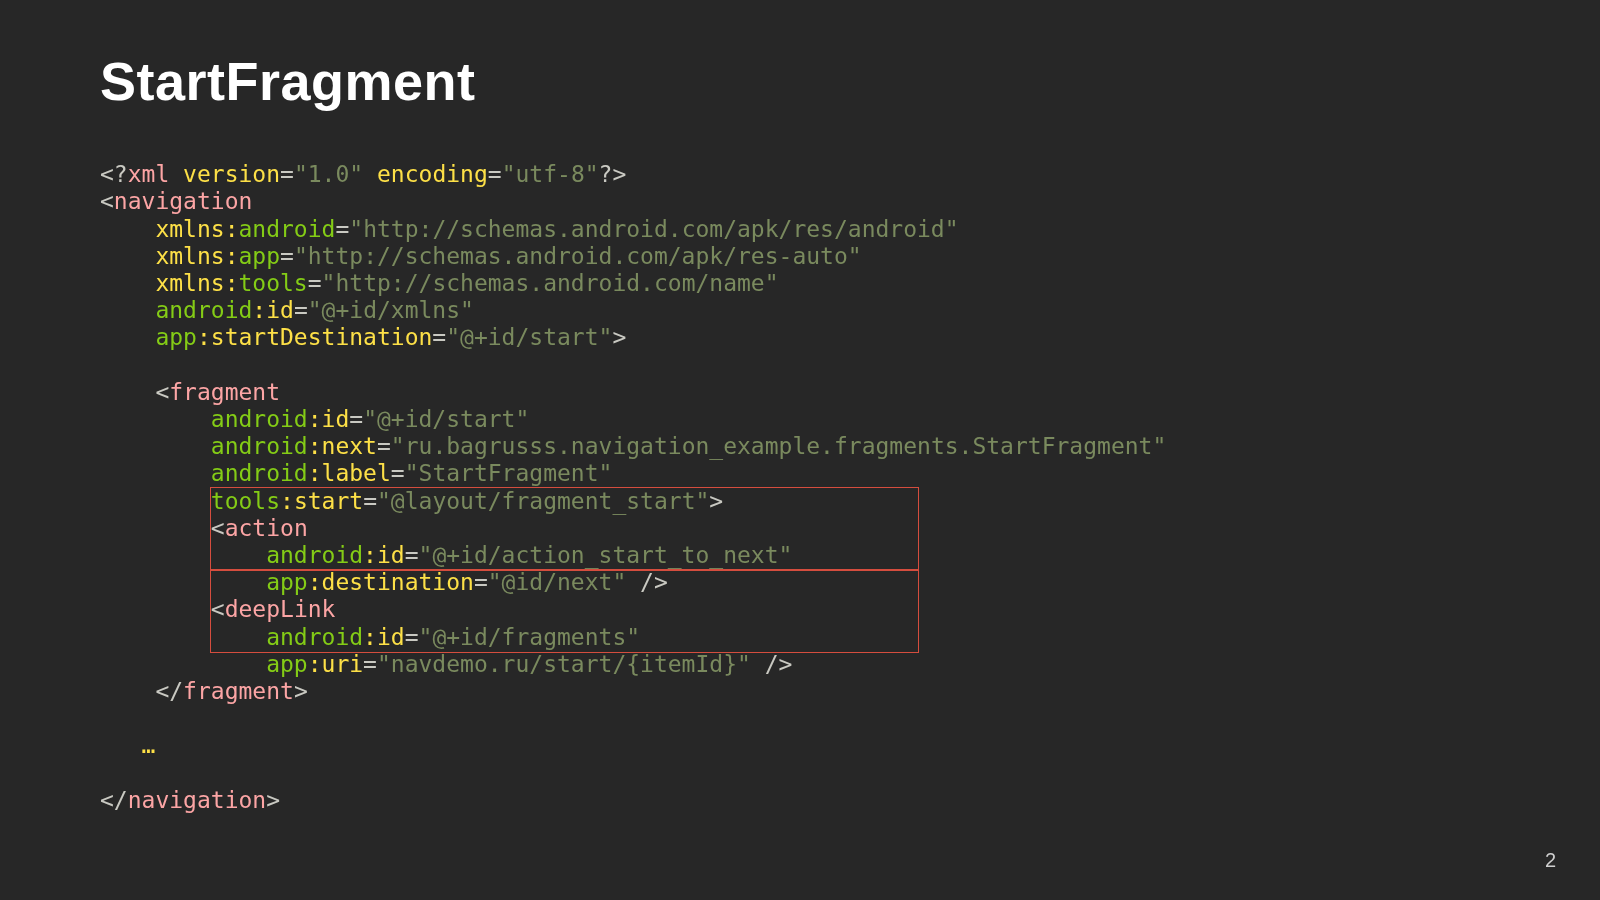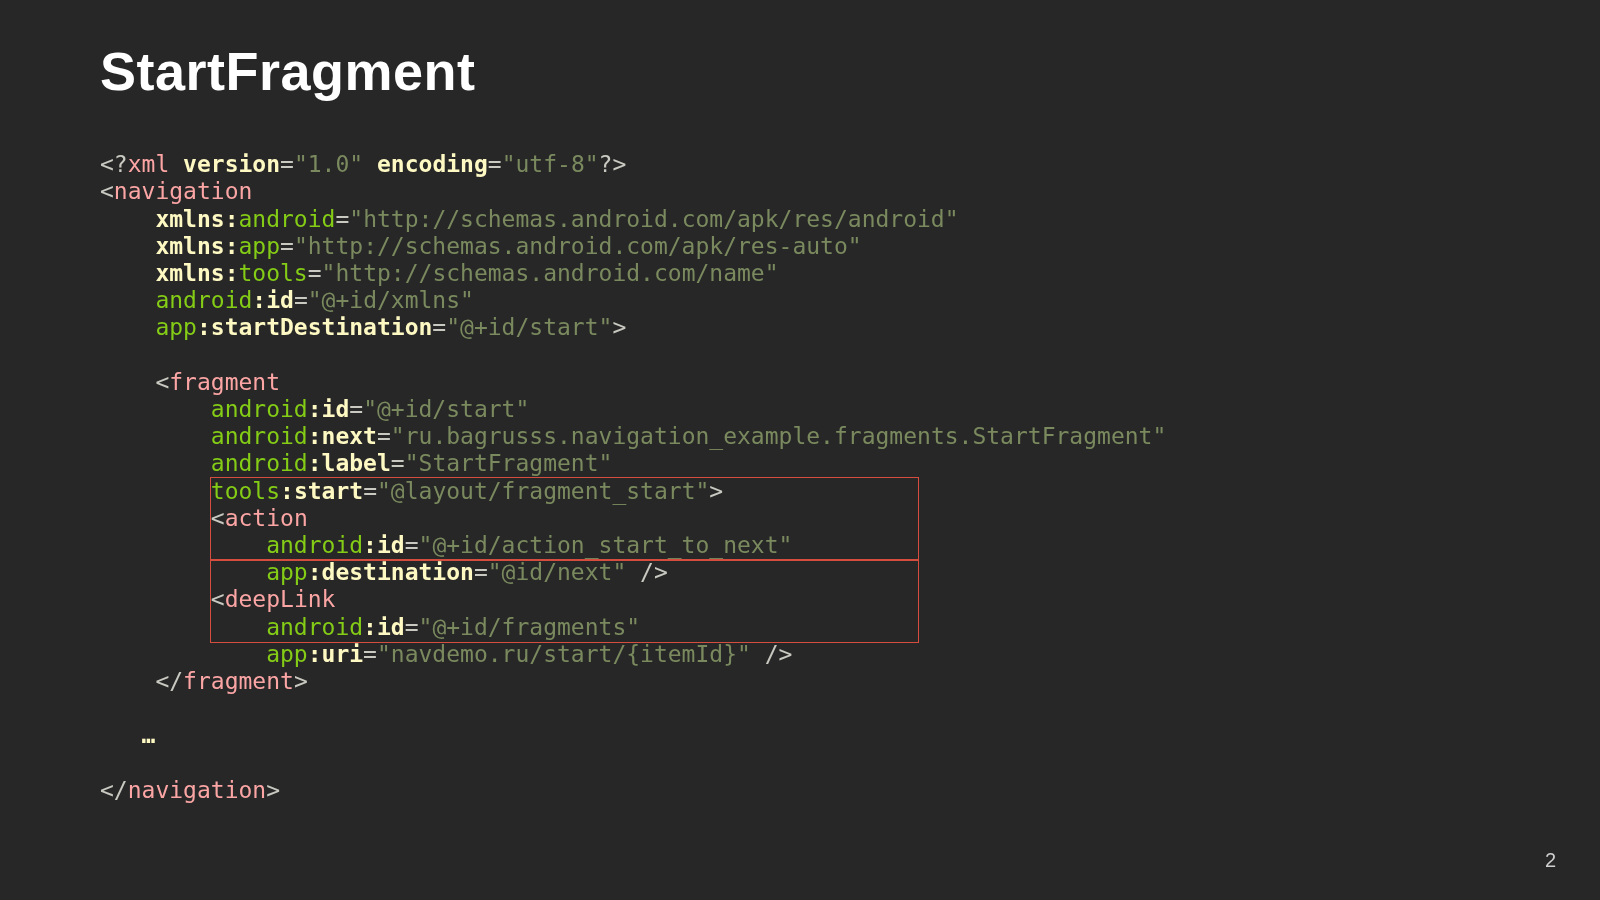--- a/index.html
+++ b/index.html
@@ -10,40 +10,40 @@
     background: #272727;
     color: #c9c9c2;
     font-family: "Menlo", "Consolas", "DejaVu Sans Mono", monospace;
     overflow: hidden;
   }
   .slide {
     position: relative;
     width: 1600px;
     height: 900px;
     box-sizing: border-box;
-    padding: 40px 100px 0 100px;
+    padding: 50px 100px 0 100px;
     border-radius: 28px;
   }
   .title {
     font-family: "Helvetica Neue", Arial, sans-serif;
     font-weight: 700;
     font-size: 54px;
     color: #ffffff;
     margin: 0 0 22px 0;
     letter-spacing: 0.5px;
   }
   .code {
     font-size: 23px;
     line-height: 27.2px;
     white-space: pre;
     position: relative;
   }
   .t-key    { color: #fca5a5; }   
   .t-ns     { color: #84cc16; }   
-  .t-attr   { color: #fef9c3; font-weight: bold; }   
+  .t-attr   { color: #fde047; }   
   .t-str    { color: #7a8a5e; }   
   .t-punct  { color: #c9c9c2; }   
   .highlight-box {
     position: absolute;
     border: 1px solid #d54d3e;
     pointer-events: none;
   }
   .page-num {
     position: absolute;
     bottom: 28px;

